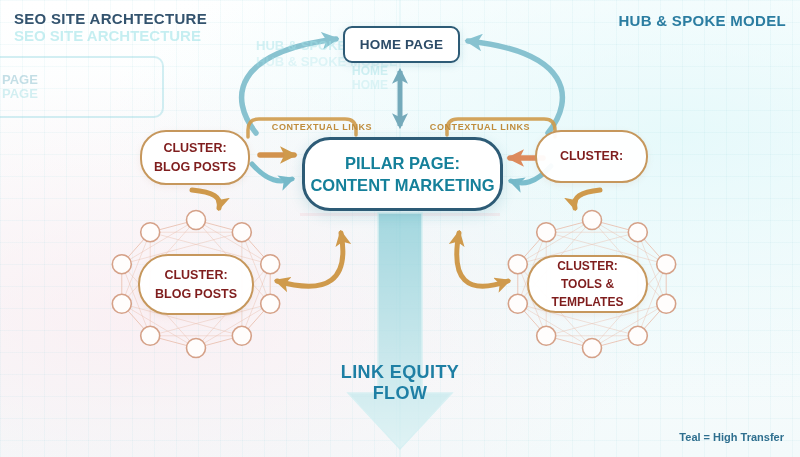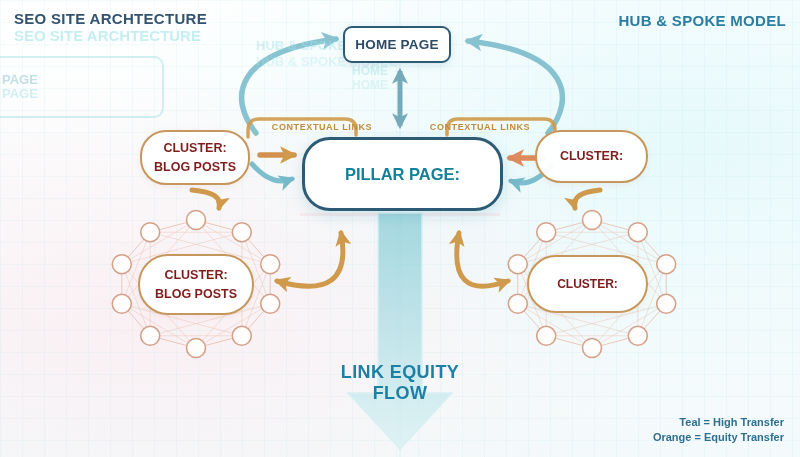--- a/index.html
+++ b/index.html
@@ -17,21 +17,21 @@
   .title{font-size:15px;font-weight:700;letter-spacing:.3px;white-space:nowrap;}
   #titleL{left:14px;top:10px;color:#33536e;}
   #titleR{right:14px;top:12px;color:#2b7da1;}
   .ghost{position:absolute;font-weight:700;pointer-events:none;white-space:nowrap;}
   .box{
     position:absolute;background:#fff;display:flex;flex-direction:column;
     align-items:center;justify-content:center;text-align:center;font-weight:700;
     box-sizing:border-box;
   }
   #home{
-    left:343px;top:26px;width:108px;height:37px;border-radius:9px;
+    left:343px;top:26px;width:117px;height:37px;border-radius:9px;
     border:2.5px solid #2d5b76;color:#2c4b67;font-size:13.5px;letter-spacing:.2px;
     box-shadow:0 2px 8px rgba(60,140,160,.18);
   }
   #pillar{
     left:302px;top:137px;width:201px;height:74px;border-radius:28px;
     border:3px solid #2d5b76;color:#15809a;font-size:16.5px;line-height:1.35;
     box-shadow:0 4px 14px rgba(40,140,160,.18);
   }
   .cluster{
     border:2px solid #c6975c;color:#7f1d1d;border-radius:26px;
@@ -209,42 +209,43 @@
 
   <div class="abs title" id="titleL">SEO SITE ARCHTECTURE</div>
   <div class="abs title" id="titleR">HUB &amp; SPOKE MODEL</div>
 
   <div class="box" id="home">
     <span>HOME PAGE</span>
   </div>
 
   <div class="box" id="pillar">
     <span>PILLAR PAGE:</span>
+    <span>CONTENT MARKETING</span>
   </div>
 
   <div class="box cluster" id="clTL">
     <span>CLUSTER:</span>
     <span>BLOG POSTS</span>
   </div>
 
   <div class="box cluster" id="clTR">
     <span>CLUSTER:</span>
   </div>
 
   <div class="box cluster" id="clBL">
     <span>CLUSTER:</span>
     <span>BLOG POSTS</span>
   </div>
 
   <div class="box cluster" id="clBR">
     <span>CLUSTER:</span>
+    <span>TOOLS &amp; TEMPLATES</span>
   </div>
 
   <div class="ctx-label" id="ctxL">CONTEXTUAL LINKS</div>
   <div class="ctx-label" id="ctxR">CONTEXTUAL LINKS</div>
   <div class="abs" id="lef">LINK EQUITY FLOW</div>
 
   <div class="abs" id="legend">
     <div>Teal = High Transfer</div>
-    <div>Orange = Equity Transfer</div>
   </div>
 
 </div>
 
 </body></html>

